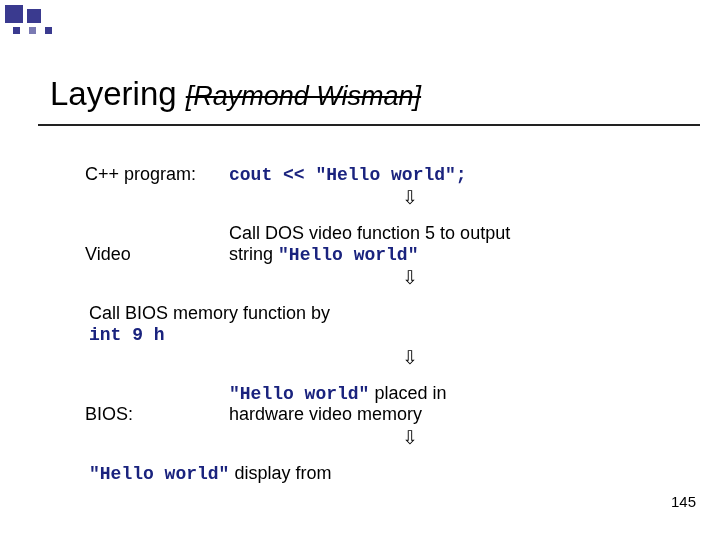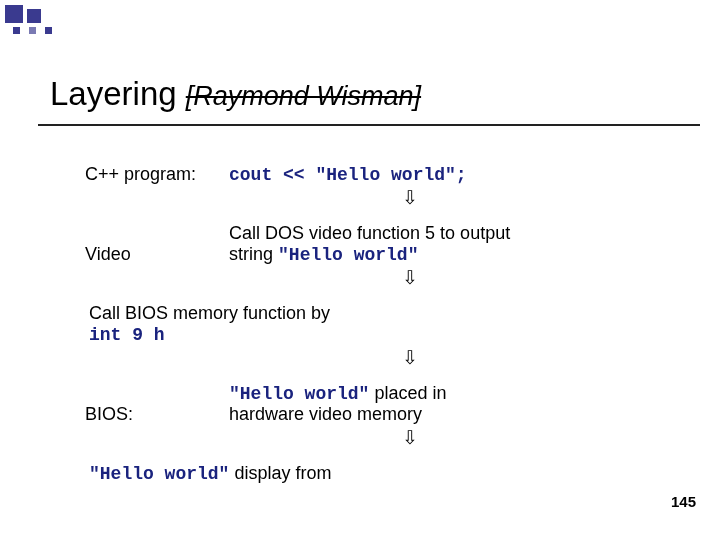--- a/index.html
+++ b/index.html
@@ -83,21 +83,21 @@
   }
   .arrow {
     display: inline-block;
     font-size: 19px;
   }
   .pagenum {
     position: absolute;
     bottom: 30px;
     right: 24px;
     font-size: 15px;
-    font-weight: bold;
+    font-weight: normal;
   }
 </style>
 </head>
 <body>
 
 <div class="decor">
   <div class="sq big"></div>
   <div class="sq mid"></div>
   <div class="sq s1"></div>
   <div class="sq s2"></div>

